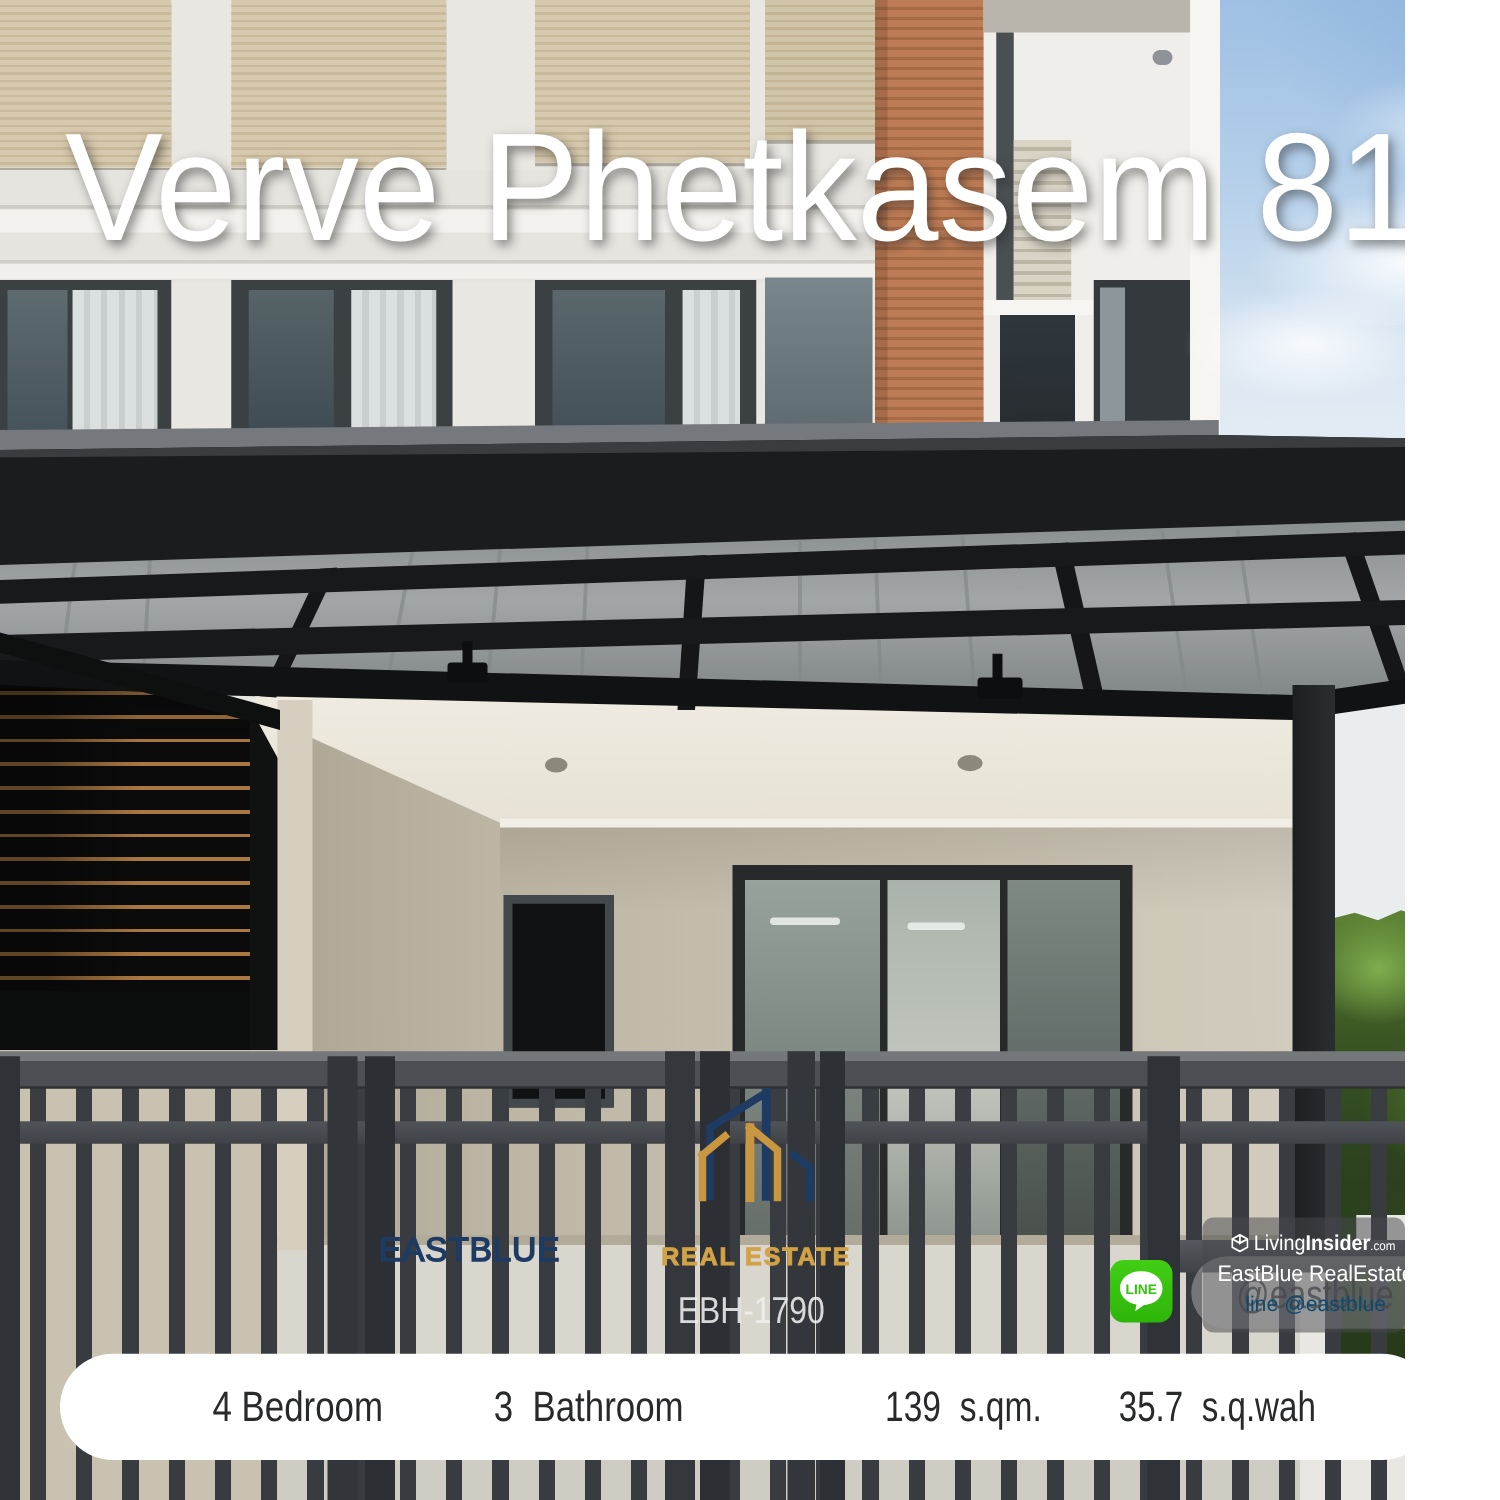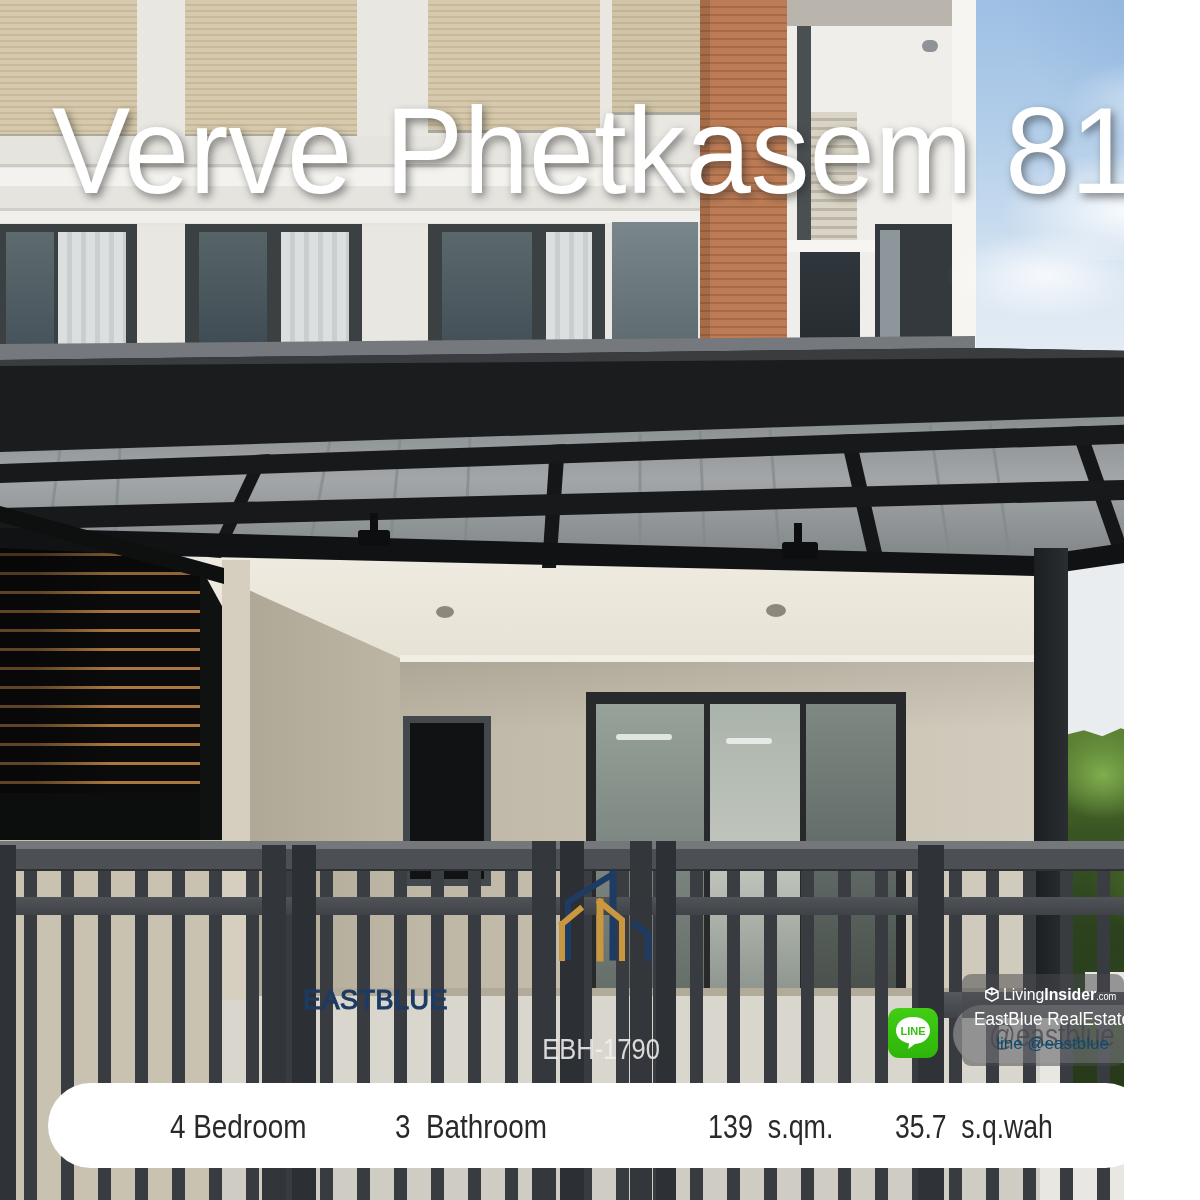--- a/index.html
+++ b/index.html
@@ -221,20 +221,21 @@
     <path d="M95,62 L108,72 L108,96" stroke="#1d3b63" stroke-width="6"></path>
     <path d="M22,62 L40,47" stroke="#c9973f" stroke-width="6"></path>
     <path d="M22,62 L22,96" stroke="#c9973f" stroke-width="6"></path>
     <path d="M60,40 L60,96" stroke="#c9973f" stroke-width="7"></path>
     <path d="M60,40 L82,58 L82,96" stroke="#c9973f" stroke-width="6"></path>
   </g>
 </svg>
 
 <div class="abs" style="left:303px;top:969px;width:600px;text-align:left;font-size:27px;font-weight:normal;color:#1d3b63;letter-spacing:0.5px;margin-top:16px;-webkit-text-stroke:1.2px #1d3b63;">EASTBLUE</div>
 
+<div class="abs" style="left:305px;top:995px;width:600px;text-align:center;font-size:20px;font-weight:bold;color:#d2a246;letter-spacing:1.5px;-webkit-text-stroke:0.8px #d2a246;">REAL ESTATE</div>
 
 <div class="abs" style="left:301px;top:1032px;width:600px;text-align:center;font-size:30px;color:rgba(240,240,240,0.88);transform:scaleX(0.85);">EBH-1790</div>
 
 <div class="abs" style="left:888px;top:1008px;width:50px;height:50px;border-radius:11px;background:linear-gradient(180deg,#41ce14,#2eb50a);">
   <svg width="50" height="50" viewBox="0 0 50 50">
     <path d="M25,9 C14.5,9 8,15.2 8,22.6 C8,29.2 13.6,34.3 21.1,35.6 L20.2,40.9 L26.9,36.1 C35.8,35.6 42,29.9 42,22.6 C42,15.2 35.5,9 25,9 Z" fill="#ffffff"></path>
     <text x="25" y="27" font-family="Liberation Sans, sans-serif" font-size="11" font-weight="bold" fill="#35c30f" text-anchor="middle">LINE</text>
   </svg>
 </div>
 

